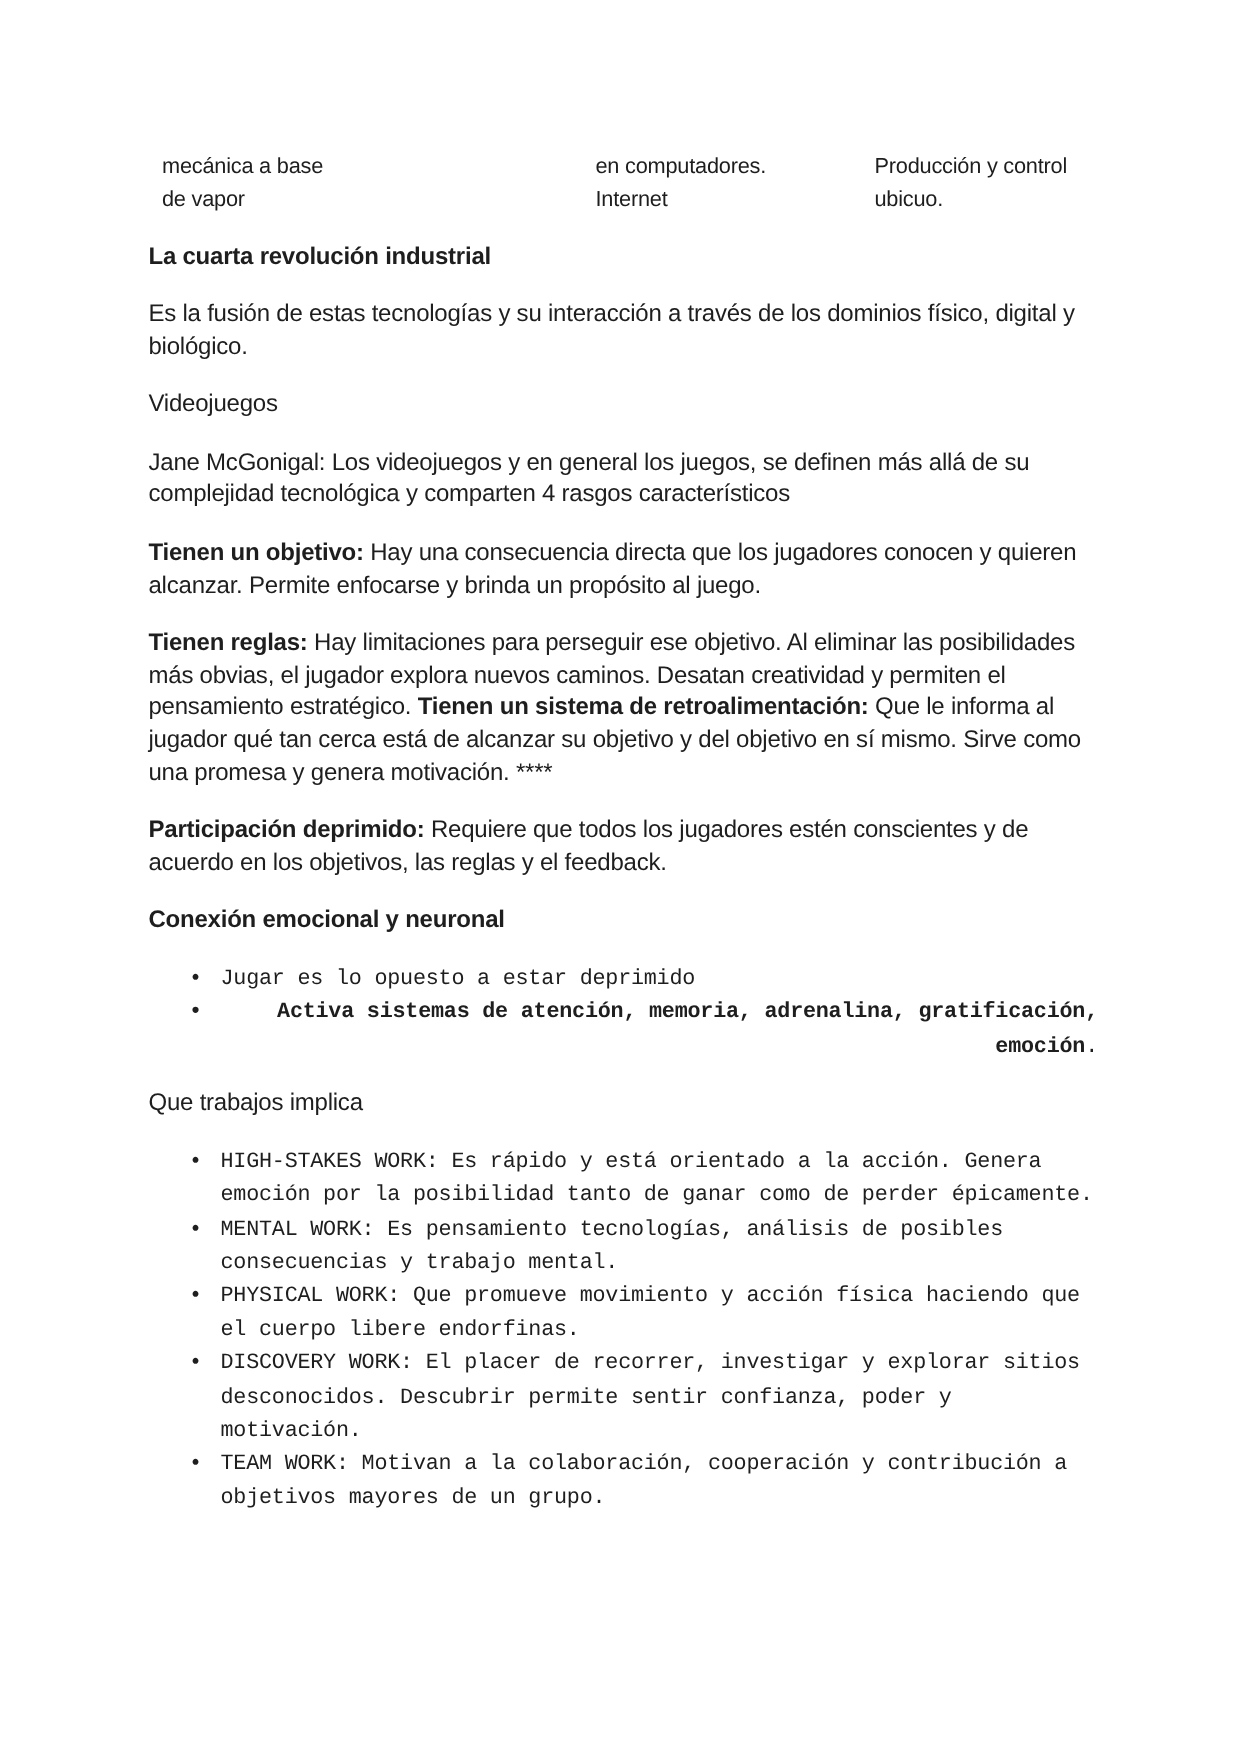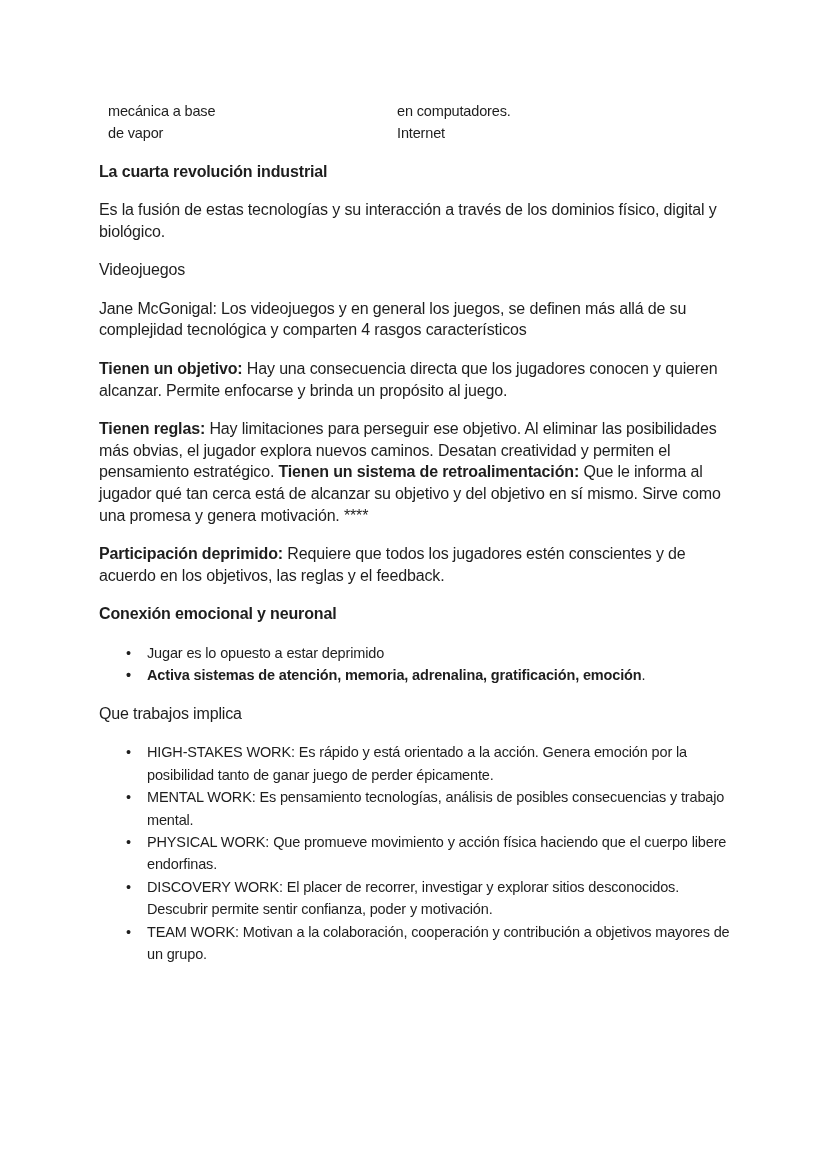--- a/index.html
+++ b/index.html
@@ -33,44 +33,47 @@
     margin: 0 0 16.5px 0;
     line-height: 21.8px;
     font-size: 16px;
     font-weight: 400;
   }
   h2, b { font-weight: 700; }
   ul {
     list-style: none;
     margin: 0 0 16.5px 0;
     padding: 0 0 0 48px;
+    font-family: Liberation Mono, monospace;
   }
   li {
     position: relative;
     line-height: 22.4px;
   }
   li::before {
     content: "\2022";
     position: absolute;
     left: -21px;
     top: 0;
   }
-  li.bold-item, li.bold-item::before { font-weight: 700; }
+  li.bold-item, li.bold-item::before { font-weight: 700; text-align: right; }
   li .regular { font-weight: 400; }
 </style>
 </head>
 <body>
 
 <div class="page">
 
   <div class="table-fragment">
     <div class="cell cell-1">mecánica a base
 de vapor</div>
     <div class="cell cell-2">en computadores.
 Internet</div>
+    <div class="cell cell-3">Producción y control
+ubicuo.</div>
   </div>
 
   <h2>La cuarta revolución industrial</h2>
 
   <p>Es la fusión de estas tecnologías y su interacción a través de los dominios físico, digital y biológico.</p>
 
   <p>Videojuegos</p>
 
   <p>Jane McGonigal: Los videojuegos y en general los juegos, se definen más allá de su complejidad tecnológica y comparten 4 rasgos característicos</p>
 
@@ -83,20 +86,20 @@
   <h2>Conexión emocional y neuronal</h2>
 
   <ul>
     <li>Jugar es lo opuesto a estar deprimido</li>
     <li class="bold-item"><b>Activa sistemas de atención, memoria, adrenalina, gratificación, emoción</b><span class="regular">.</span></li>
   </ul>
 
   <p>Que trabajos implica</p>
 
   <ul>
-    <li>HIGH-STAKES WORK: Es rápido y está orientado a la acción. Genera emoción por la posibilidad tanto de ganar juego de perder épicamente.</li>
+    <li>HIGH-STAKES WORK: Es rápido y está orientado a la acción. Genera emoción por la posibilidad tanto de ganar como de perder épicamente.</li>
     <li>MENTAL WORK: Es pensamiento tecnologías, análisis de posibles consecuencias y trabajo mental.</li>
     <li>PHYSICAL WORK: Que promueve movimiento y acción física haciendo que el cuerpo libere endorfinas.</li>
     <li>DISCOVERY WORK: El placer de recorrer, investigar y explorar sitios desconocidos. Descubrir permite sentir confianza, poder y motivación.</li>
     <li>TEAM WORK: Motivan a la colaboración, cooperación y contribución a objetivos mayores de un grupo.</li>
   </ul>
 
 </div>
 
 </body></html>

